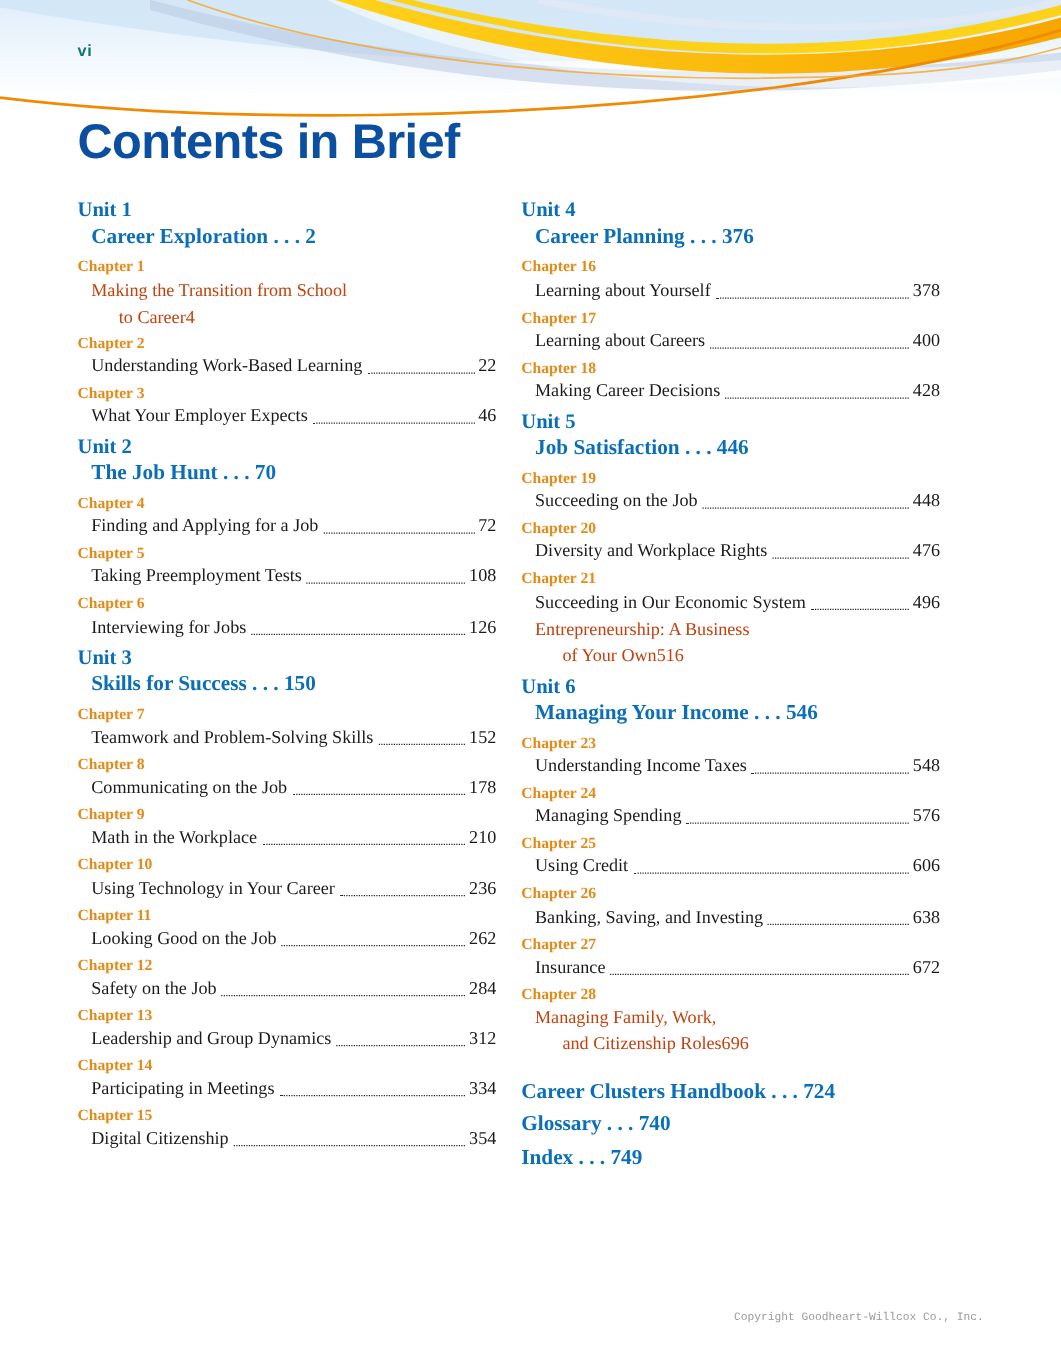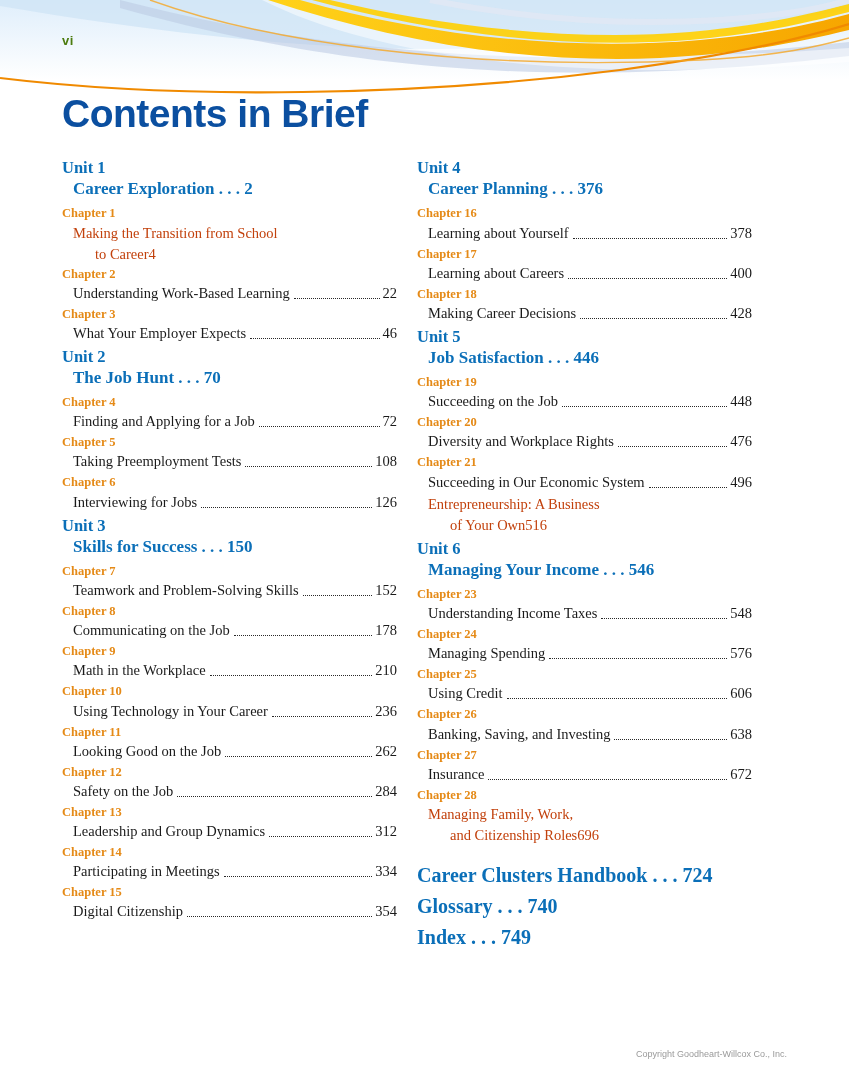--- a/index.html
+++ b/index.html
@@ -24,21 +24,21 @@
     height: 100px;
     overflow: hidden;
   }
   .folio {
     position: absolute;
     top: 33px;
     left: 62px;
     font-family: "Liberation Sans", sans-serif;
     font-weight: bold;
     font-size: 13px;
-    color: #4d7c0f;
+    color: #0f766e;
     letter-spacing: 0.5px;
   }
   .page-title {
     position: absolute;
     top: 92px;
     left: 62px;
     font-family: "Liberation Sans", sans-serif;
     font-weight: bold;
     font-size: 39px;
     color: #0b4fa0;
@@ -104,31 +104,31 @@
   }
   .chapter-two .line1 { white-space: nowrap; }
   .chapter-two .line2 {
     display: flex;
     align-items: flex-start;
     padding-left: 22px;
   }
   .back-item {
     font-family: "Liberation Serif", serif;
     font-weight: bold;
-    font-size: 20px;
+    font-size: 17px;
     color: #0b6fb8;
     padding-left: 0;
     line-height: 1.55;
   }
   .backmatter { margin-top: 14px; }
   .copyright {
     position: absolute;
     bottom: 28px;
     right: 62px;
-    font-family: Liberation Sans, sans-serif;
+    font-family: Liberation Mono, monospace;
     font-size: 9px;
     color: #9a9a9a;
   }
 </style>
 </head>
 <body>
 
 <div class="page">
 
   <div class="header-art">

